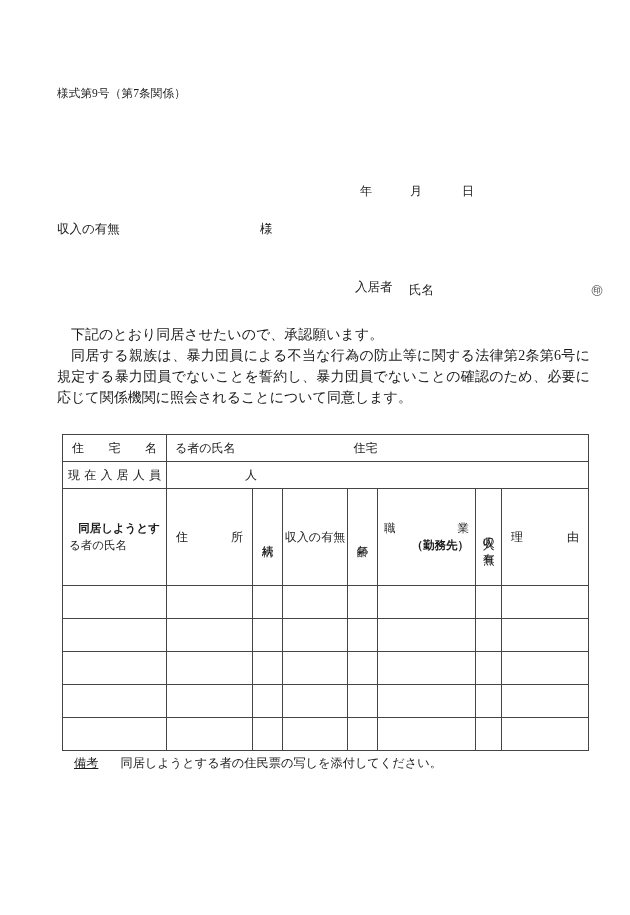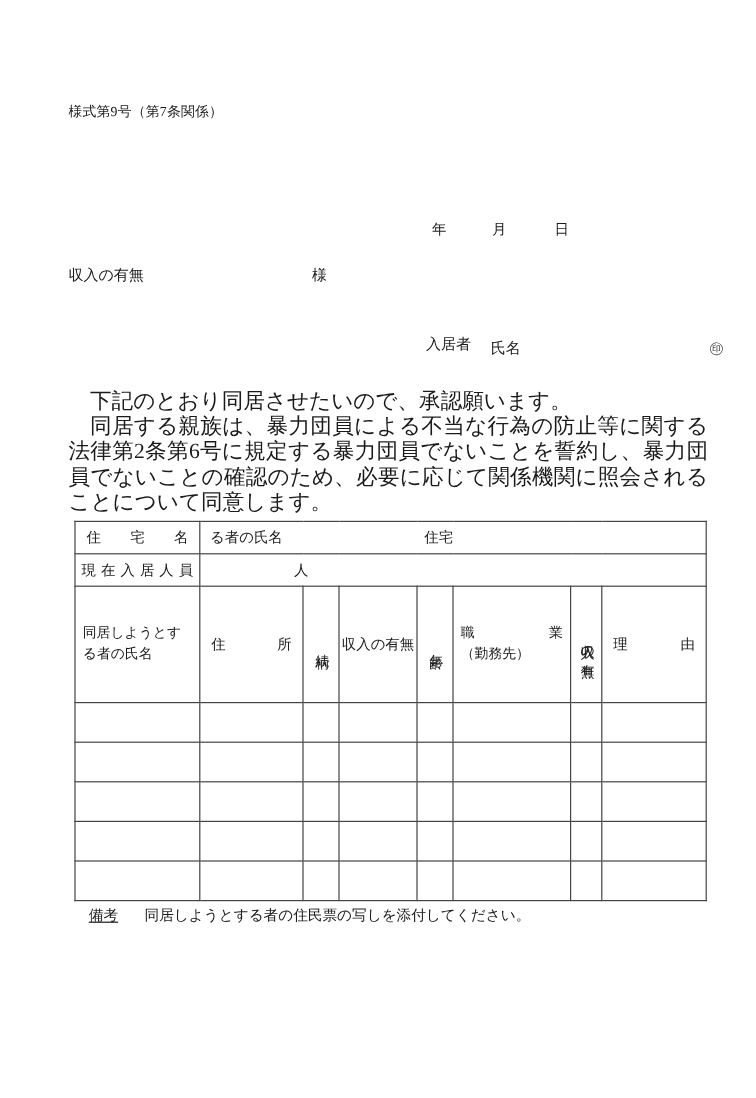--- a/index.html
+++ b/index.html
@@ -100,21 +100,21 @@
     font-size: 12px;
     line-height: 22px;
   }
 
   
   .body-text {
     position: absolute;
     left: 57px;
     top: 324px;
     width: 533px;
-    font-size: 18px;
+    font-size: 14px;
     line-height: 21px;
     text-align: justify;
   }
   .body-text p {
     margin: 0;
     text-indent: 1em;
   }
 
   
   .form-table {
@@ -185,21 +185,22 @@
     font-size: 11.5px;
   }
   .two-line .ln {
     display: flex;
     justify-content: space-between;
     padding: 0 6px;
     white-space: nowrap;
   }
   .two-line .ln.nospread {
     display: block;
-    text-align: left;
+    text-align: right;
+    font-weight: bold;
   }
 
   
   .dotted-top {
     border-top: 1px dotted #777 !important;
   }
 
   .housing-value {
     display: flex;
     align-items: center;

